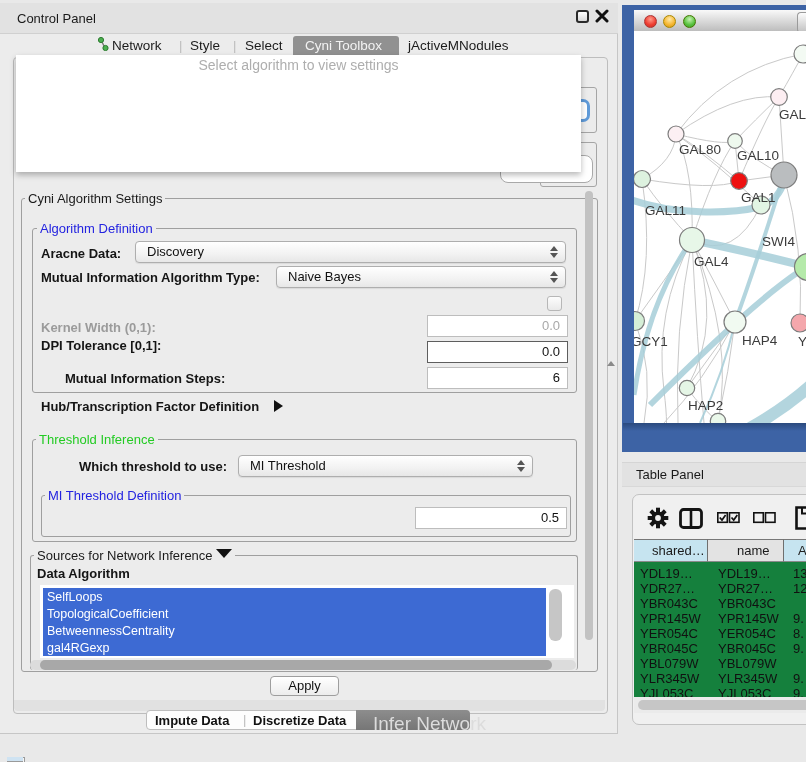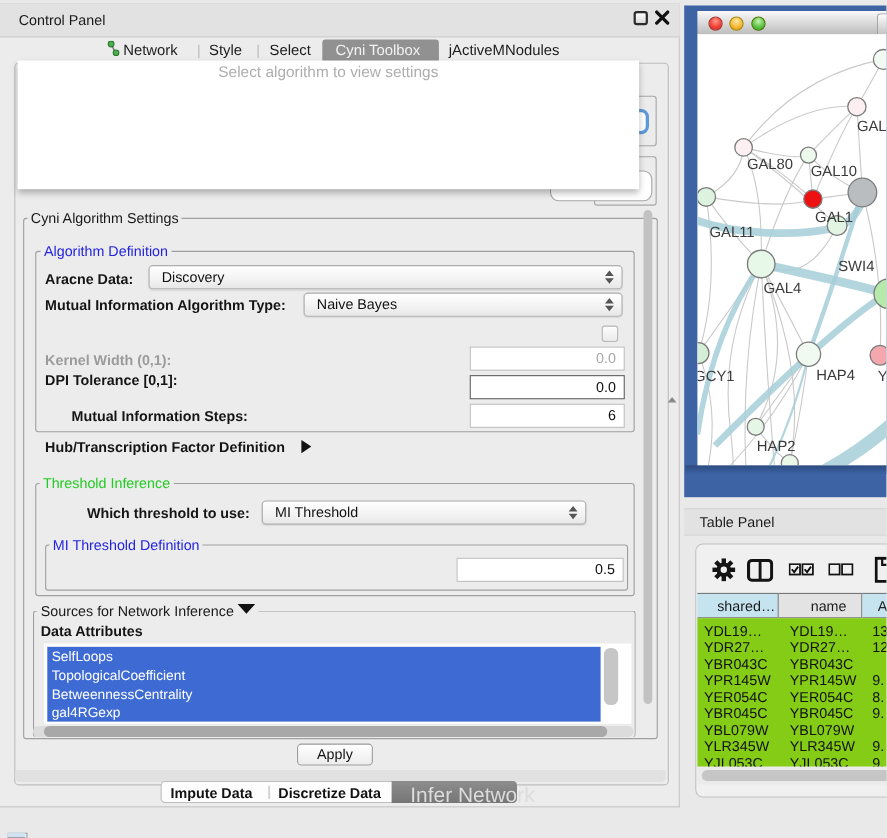--- a/index.html
+++ b/index.html
@@ -102,21 +102,21 @@
   <div class="ct">MI Threshold</div>
       <div class="spin"></div>
 </div>
 
 <div class="gbox" style="left:41px;top:495px;width:528px;height:40px;"></div>
 <div class="gtitle" style="left:45px;top:488px;color:#2323e0;">MI Threshold Definition</div>
 <div class="field" style="left:415px;top:507px;width:143px;height:20px;">0.5</div>
 
 <div class="gbox" style="left:30px;top:555px;width:546px;height:114px;border-bottom:none;"></div>
 <div class="gtitle" style="left:34px;top:548px;color:#1a1a1a;">Sources for Network Inference <span style="display:inline-block;vertical-align:2px;width:0;height:0;border-left:8px solid transparent;border-right:8px solid transparent;border-top:9px solid #111;"></span></div>
-<div class="lbl" style="left:37px;top:566px;">Data Attributes</div>
+<div class="lbl" style="left:37px;top:566px;">Data Algorithm</div>
 
 <div class="abs" style="left:40px;top:585px;width:534px;height:73px;background:#fff;"></div>
 <div class="abs" style="left:43px;top:588px;width:503px;height:68px;background:#3d6ad3;"></div>
 <div class="abs" style="left:47px;top:589px;font-size:12.5px;color:#fff;line-height:17px;">SelfLoops<br>TopologicalCoefficient<br>BetweennessCentrality<br>gal4RGexp</div>
 <div class="abs" style="left:549px;top:589px;width:13px;height:52px;background:#c6c6c6;border-radius:6px;"></div>
 
 <div class="abs" style="left:30px;top:660px;width:546px;height:10px;background:#dcdcdc;border-radius:5px;"></div>
 <div class="abs" style="left:40px;top:660px;width:512px;height:10px;background:#a8a8a8;border-radius:5px;"></div>
 
 <div class="abs" style="left:270px;top:676px;width:67px;height:18px;background:linear-gradient(#ffffff,#ececec);border:1px solid #9e9e9e;border-radius:4px;text-align:center;font-size:13px;line-height:18px;color:#111;">Apply</div>
@@ -256,21 +256,21 @@
   <path d="M7,1.5 v6 h7" fill="none" stroke="#111" stroke-width="2"></path>
 </svg>
 
 <div class="abs" style="left:634px;top:539px;width:74px;height:23px;background:#c6e4f0;border-right:1px solid #6f6f6f;border-top:1px solid #777;border-bottom:1px solid #8a8a8a;box-sizing:border-box;"></div>
 <div class="abs" style="left:708px;top:539px;width:76px;height:23px;background:#e3e3e3;border-right:1px solid #6f6f6f;border-top:1px solid #777;border-bottom:1px solid #8a8a8a;box-sizing:border-box;"></div>
 <div class="abs" style="left:784px;top:539px;width:28px;height:23px;background:#c6e4f0;border-top:1px solid #777;border-bottom:1px solid #8a8a8a;box-sizing:border-box;"></div>
 <div class="abs" style="left:652px;top:543px;font-size:13px;color:#1a1a1a;">shared…</div>
 <div class="abs" style="left:737px;top:543px;font-size:13px;color:#1a1a1a;">name</div>
 <div class="abs" style="left:798px;top:543px;font-size:13px;color:#222;">A</div>
 
-<div class="abs" style="left:634px;top:562px;width:172px;height:135px;background:#84cc16;overflow:hidden;">
+<div class="abs" style="left:634px;top:562px;width:172px;height:135px;background:#15803d;overflow:hidden;">
   <div style="position:absolute;left:6px;top:4px;font-size:13px;line-height:15px;color:#111;">YDL19…<br>YDR27…<br>YBR043C<br>YPR145W<br>YER054C<br>YBR045C<br>YBL079W<br>YLR345W<br>YJL053C</div>
   <div style="position:absolute;left:84px;top:4px;font-size:13px;line-height:15px;color:#111;">YDL19…<br>YDR27…<br>YBR043C<br>YPR145W<br>YER054C<br>YBR045C<br>YBL079W<br>YLR345W<br>YJL053C</div>
   <div style="position:absolute;left:159px;top:4px;font-size:13px;line-height:15px;color:#111;">13<br>12<br>&nbsp;<br>9.<br>8.<br>9.<br>&nbsp;<br>9.<br>9.</div>
 </div>
 
 <div class="abs" style="left:634px;top:697px;width:172px;height:16px;background:#ebebeb;"></div>
 <div class="abs" style="left:638px;top:700px;width:174px;height:10px;background:#c6c6c6;border-radius:5px;"></div>
 
 <div class="abs" style="left:607px;top:361px;width:0;height:0;border-left:4px solid transparent;border-right:4px solid transparent;border-bottom:5px solid #8a8a8a;"></div>
 

